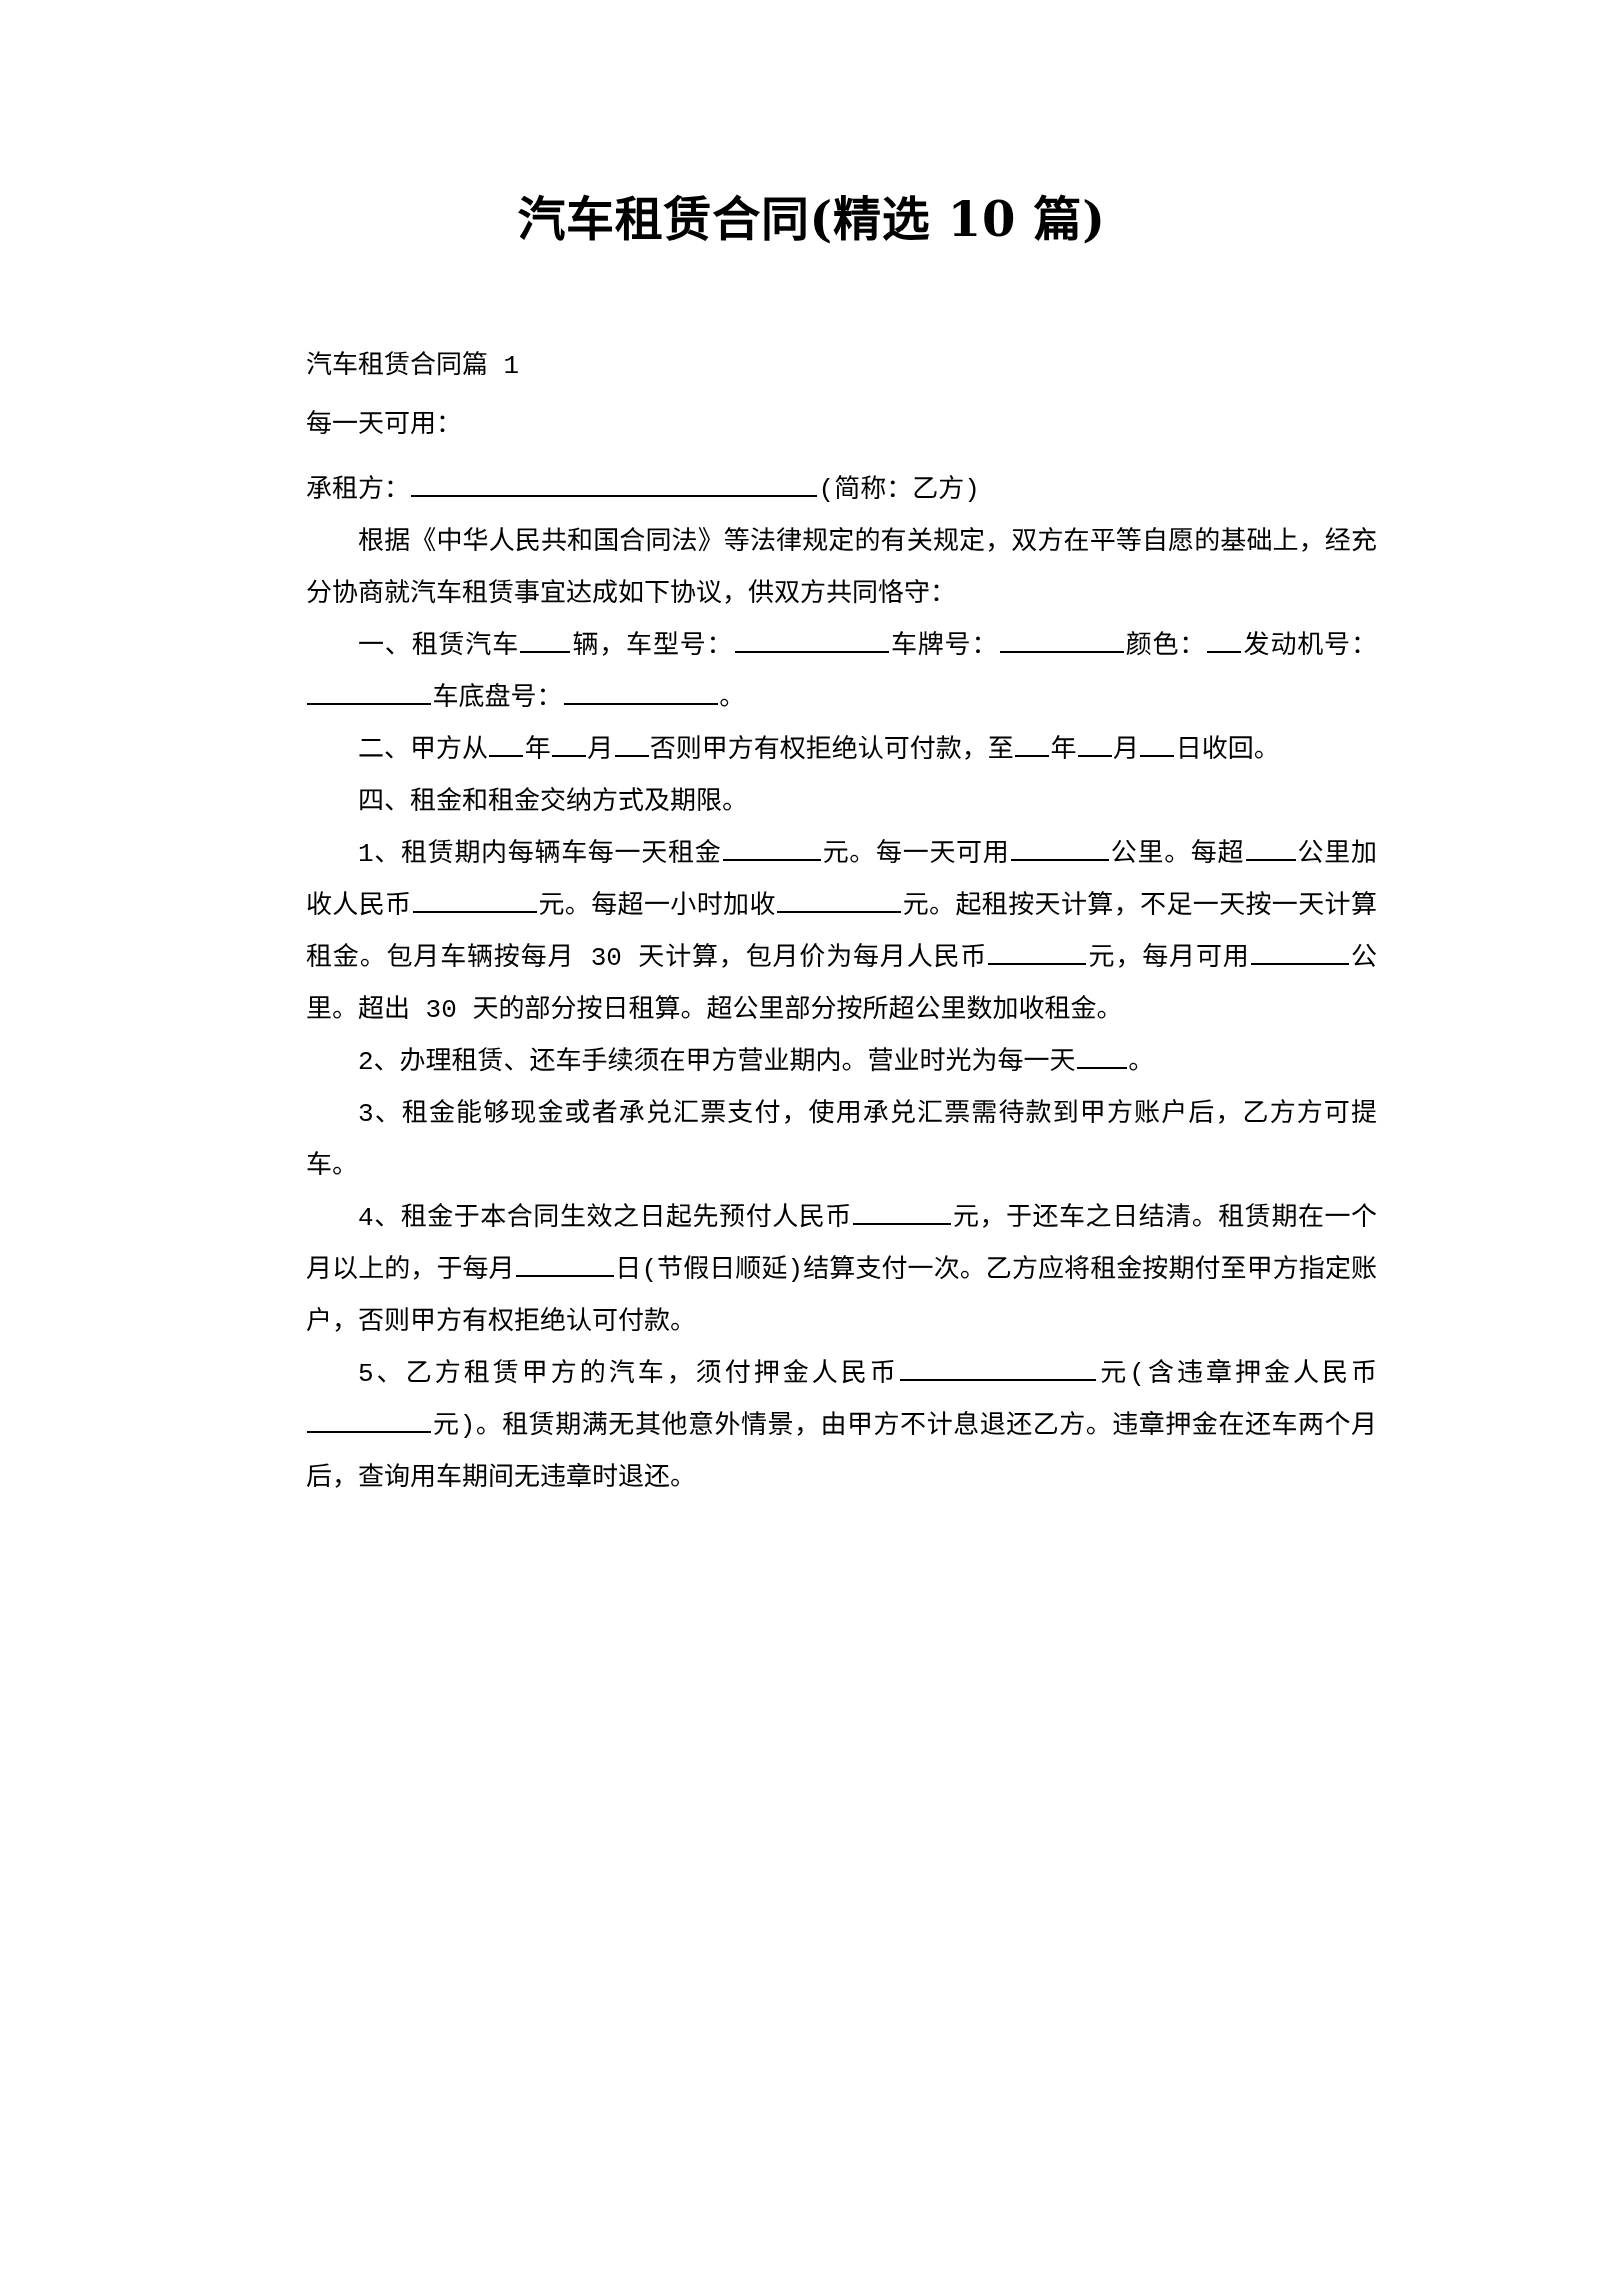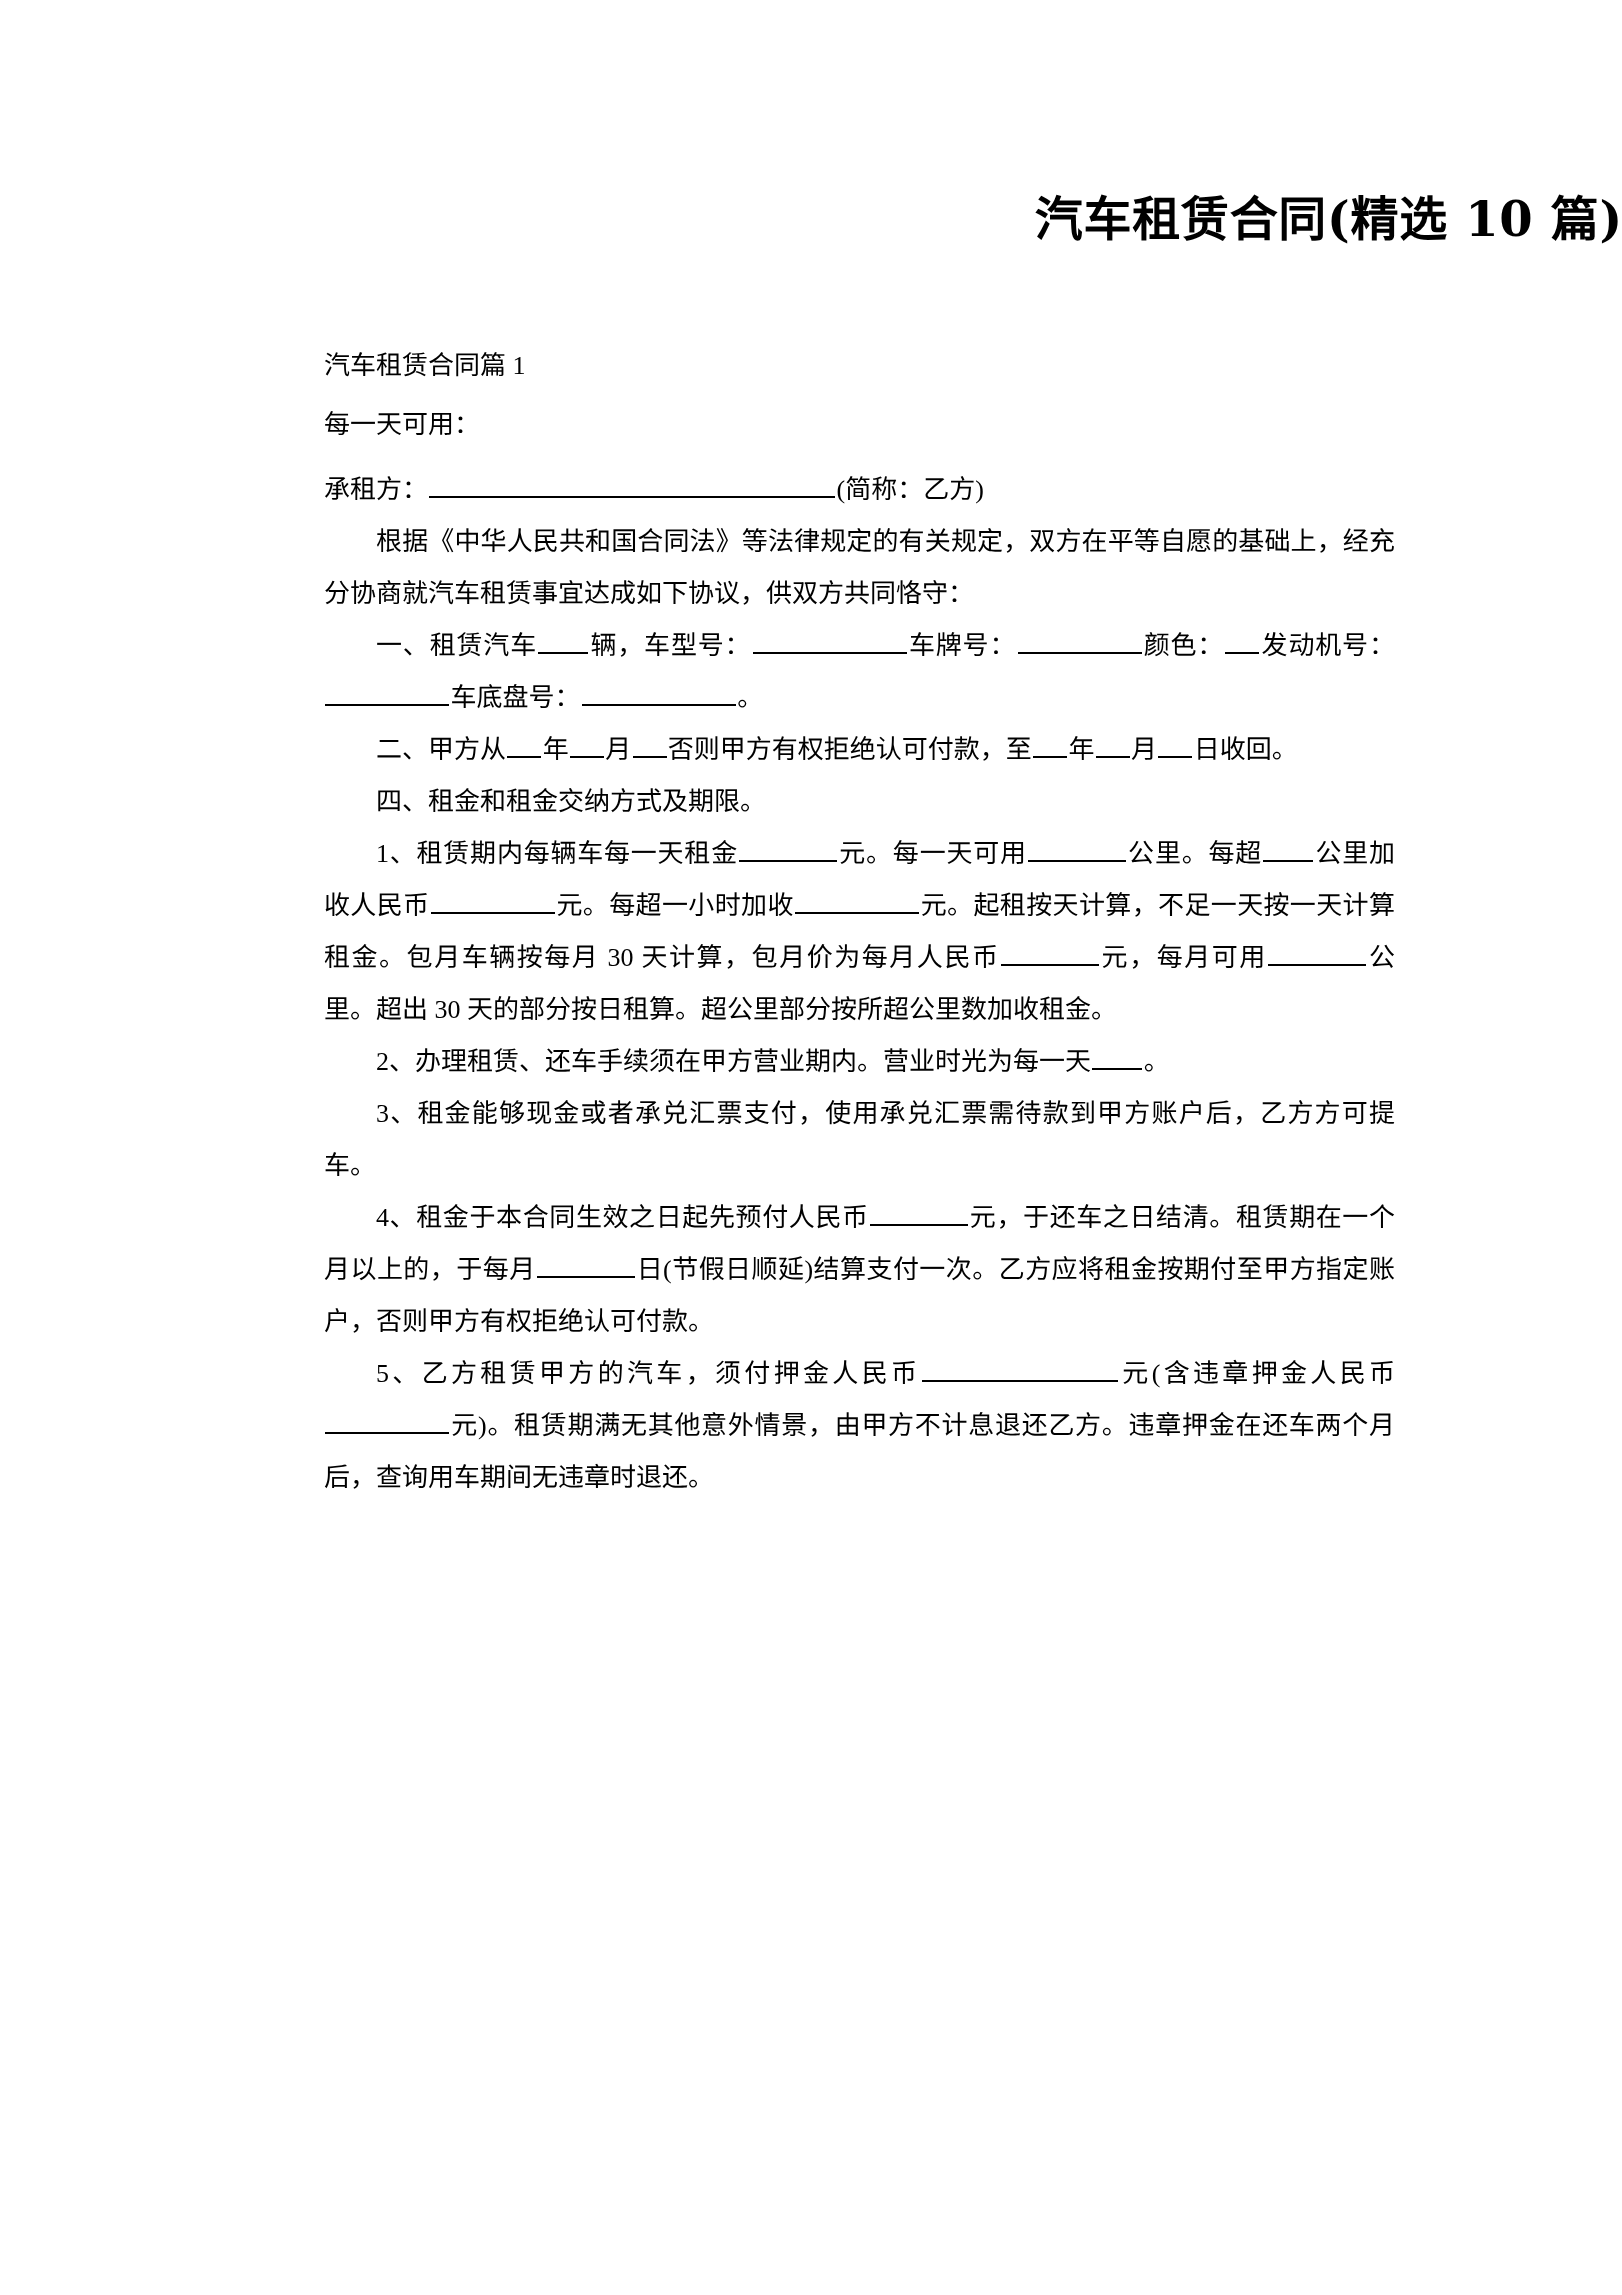--- a/index.html
+++ b/index.html
@@ -17,36 +17,36 @@
     box-sizing: border-box;
     overflow: hidden;
   }
 
   
   .doc-title {
     position: absolute;
     left: 0;
     top: 187px;
     width: 1623px;
-    text-align: right;
+    text-align: center;
     font-family: "DejaVu Serif", "Liberation Serif", serif;
     font-weight: 700;
     font-size: 48px;
     line-height: 1.35;
     color: #000000;
     letter-spacing: 0.7px;
   }
 
   
   .body-col {
     position: absolute;
-    left: 324px;
+    left: 306px;
     top: 340px;
     width: 1071px;
-    font-family: Liberation Serif, serif;
+    font-family: Liberation Mono, monospace;
     font-size: 26px;
     line-height: 52px;
     color: #000000;
     text-align: justify;
     text-justify: inter-ideograph;
   }
 
   .para {
     margin: 0 0 0 0;
     text-indent: 52px;

